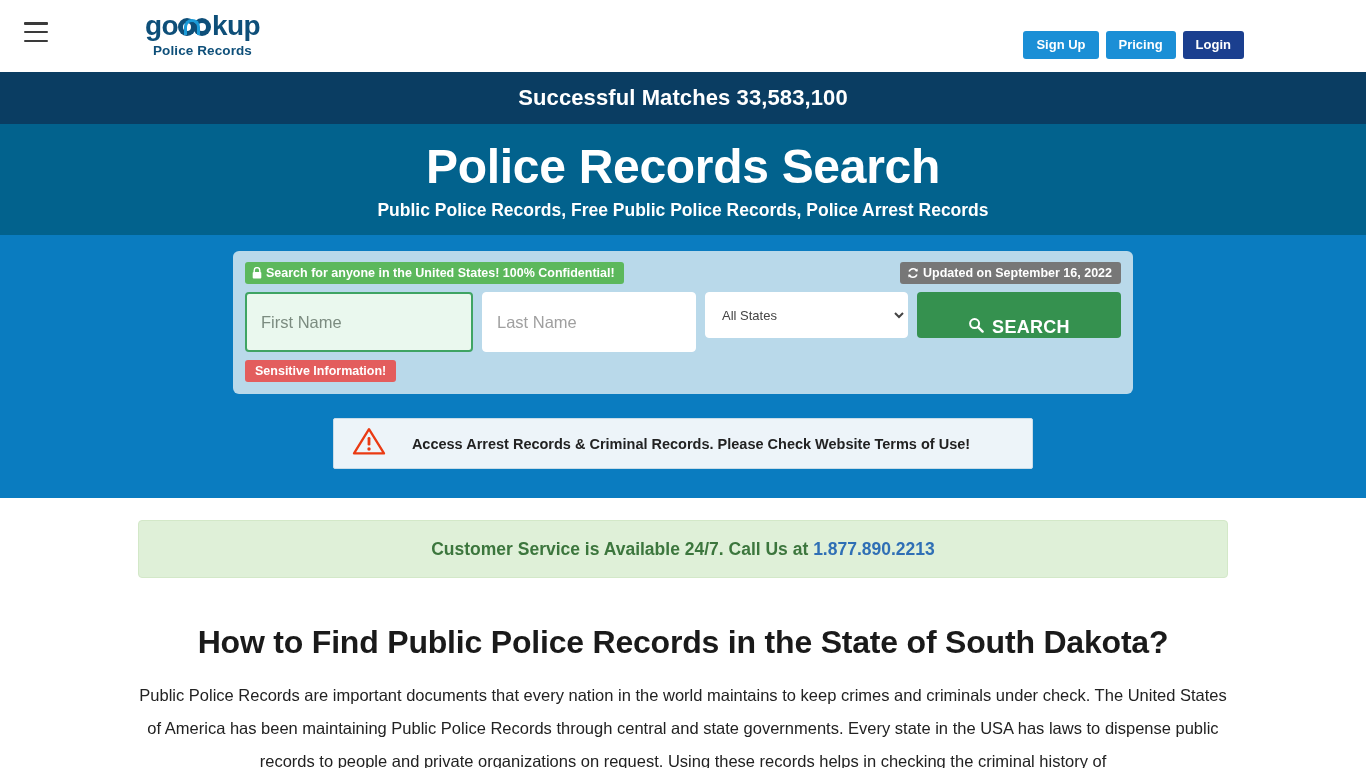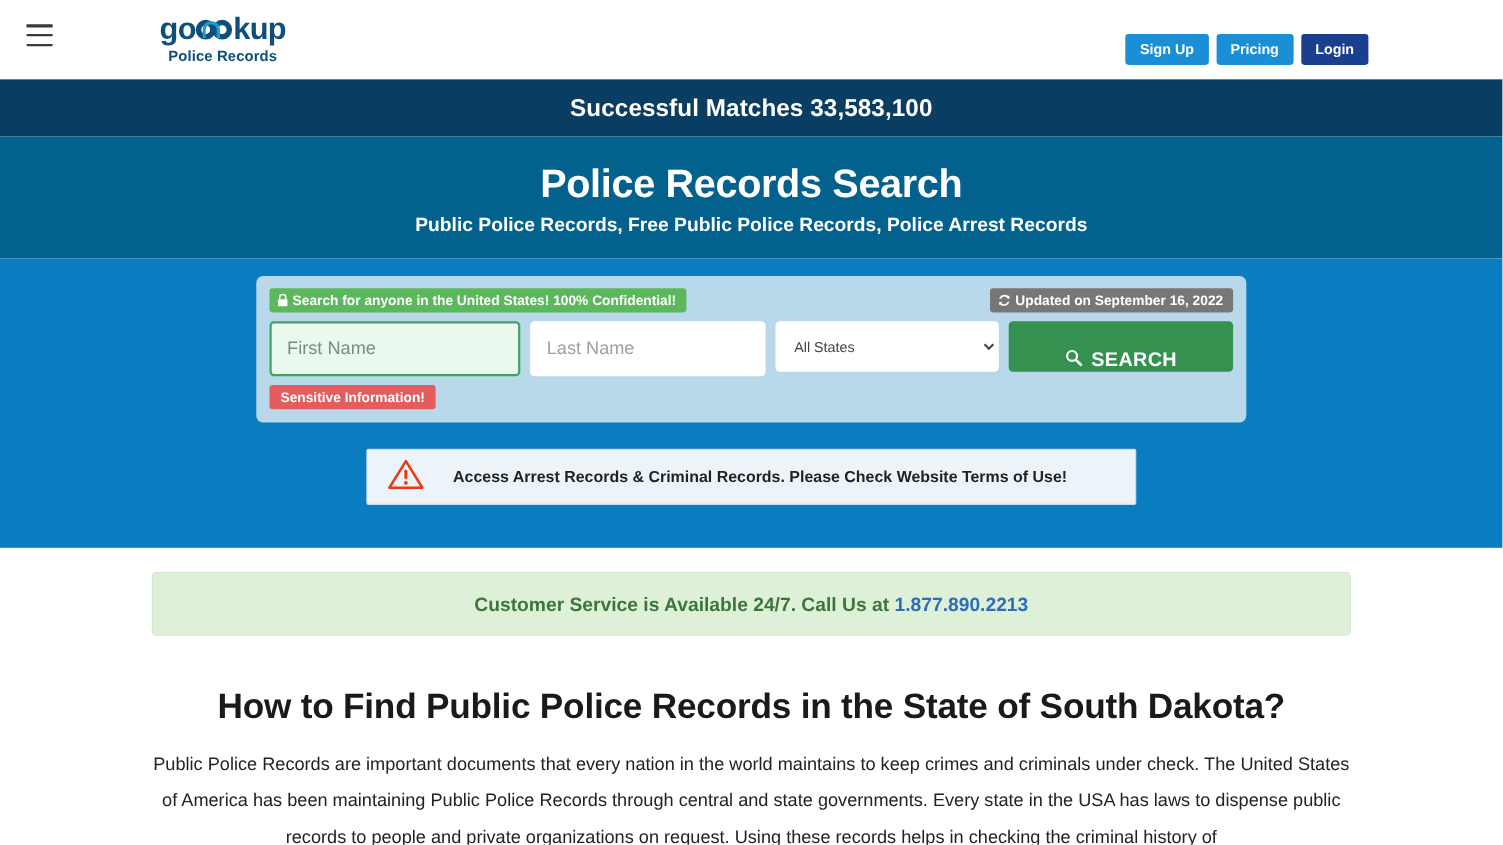--- a/index.html
+++ b/index.html
@@ -148,21 +148,21 @@
     height: 111px;
     background: #02628d;
     display: flex;
     flex-direction: column;
     align-items: center;
     justify-content: center;
     padding-top: 4px;
   }
   .hero-title {
     color: #ffffff;
-    font-size: 36px;
+    font-size: 48px;
     font-weight: 700;
     line-height: 1.05;
     letter-spacing: -0.3px;
   }
   .hero-sub {
     color: #ffffff;
     font-size: 17.5px;
     font-weight: 700;
     margin-top: 8px;
   }
@@ -213,21 +213,21 @@
     gap: 4px;
     white-space: nowrap;
   }
   .badge-icon { display: inline-flex; align-items: center; }
   .search-row {
     display: flex;
     gap: 9px;
     align-items: stretch;
   }
   .inp {
-    height: 50px;
+    height: 60px;
     border-radius: 4px;
     font-size: 16.5px;
     font-family: "Liberation Sans", sans-serif;
     padding: 0 14px;
     outline: none;
     color: #555555;
   }
   .inp-first {
     width: 228px;
     border: 2.5px solid #3fa463;

